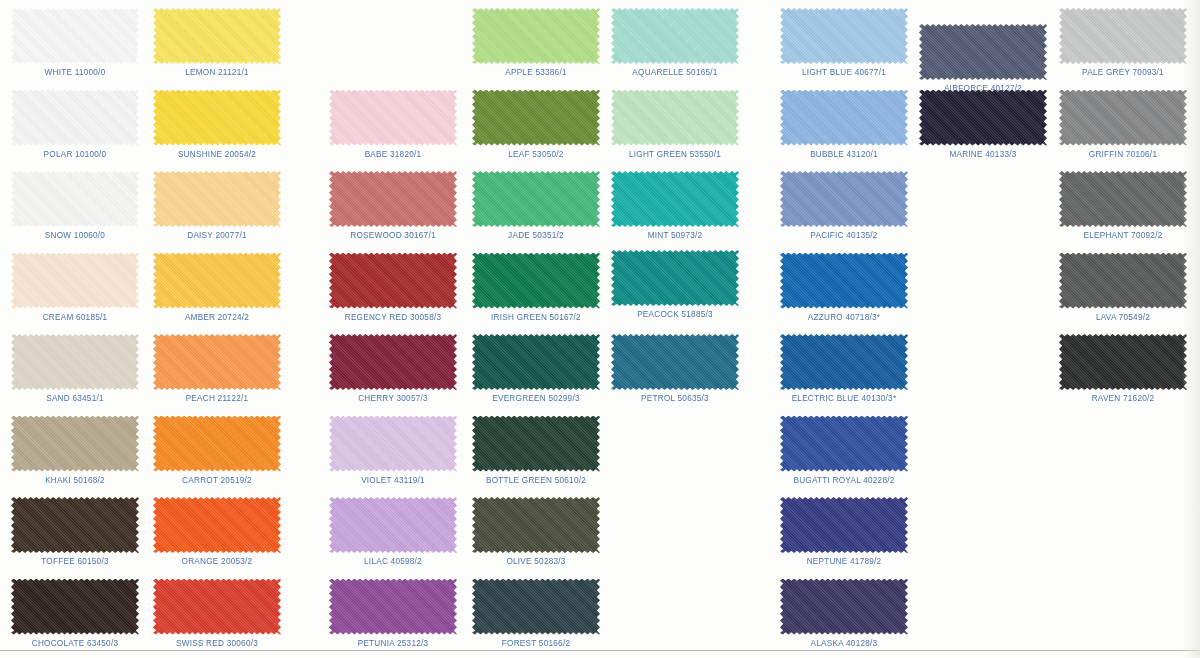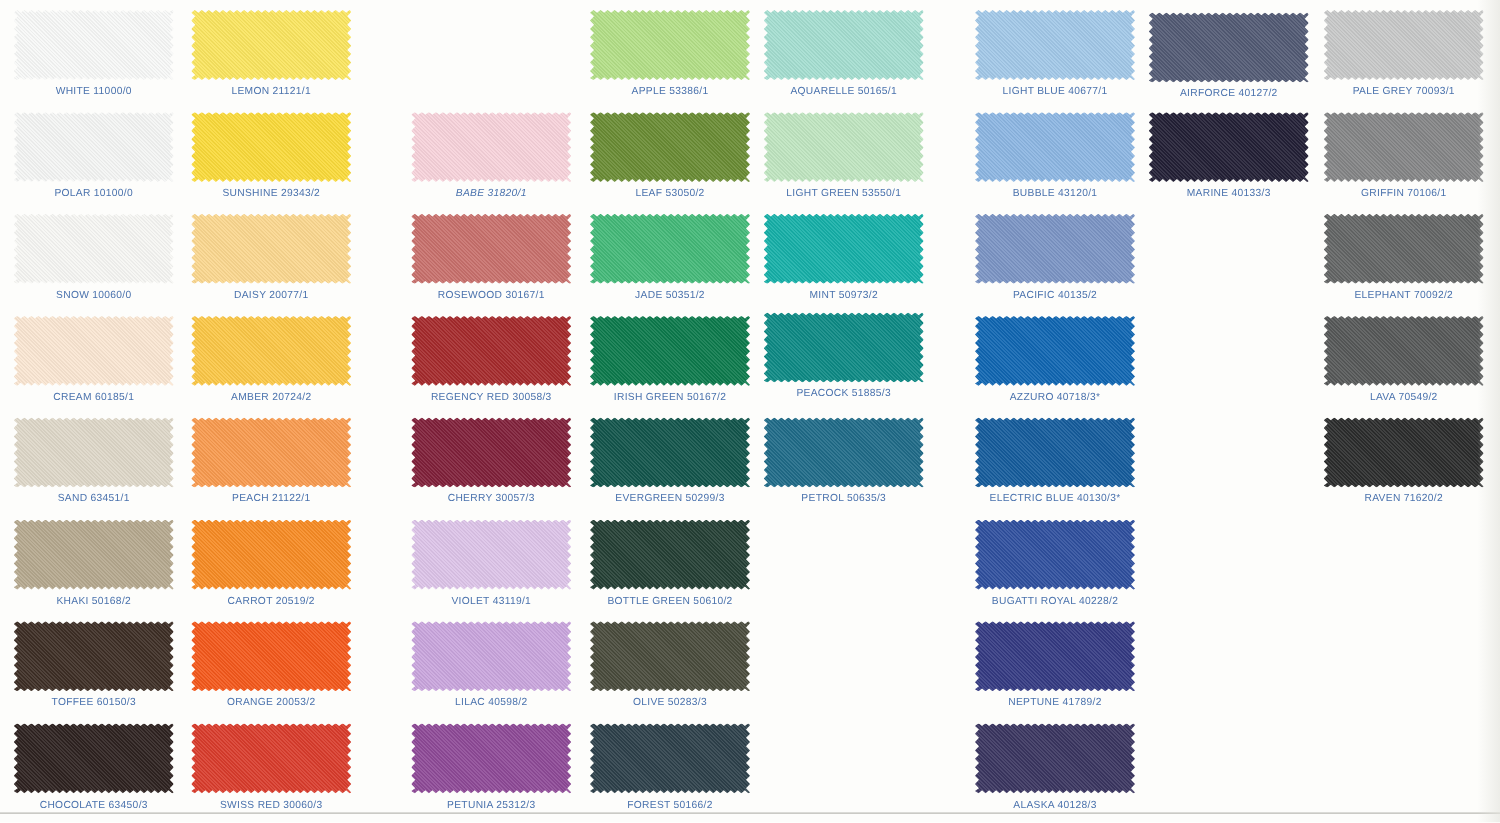--- a/index.html
+++ b/index.html
@@ -213,21 +213,21 @@
           </div>
         </div>
         <div class="label">LEMON 21121/1</div>
       </div>
       <div class="cell" style="top: 83.5px;">
         <div class="swatch-wrap">
           <div class="swatch" title="SUNSHINE 20054/2" style="background: rgb(250, 218, 58);">
             <div class="swatch-texture"></div>
           </div>
         </div>
-        <div class="label">SUNSHINE 29343/2</div>
+        <div class="label">SUNSHINE 20054/2</div>
       </div>
       <div class="cell" style="top: 165px;">
         <div class="swatch-wrap">
           <div class="swatch" title="DAISY 20077/1" style="background: rgb(251, 215, 143);">
             <div class="swatch-texture"></div>
           </div>
         </div>
         <div class="label">DAISY 20077/1</div>
       </div>
       <div class="cell" style="top: 246.5px;">
@@ -265,21 +265,21 @@
       <div class="cell" style="top: 572.5px;">
         <div class="swatch-wrap">
           <div class="swatch" title="SWISS RED 30060/3" style="background: rgb(217, 60, 44);">
             <div class="swatch-texture"></div>
           </div>
         </div>
         <div class="label">SWISS RED 30060/3</div>
       </div>
     </div>
     <div class="column" style="left: 318px;">
-      <div class="cell" style="top: 83.5px; font-style: italic;">
+      <div class="cell" style="top: 83.5px;">
         <div class="swatch-wrap">
           <div class="swatch" title="BABE 31820/1" style="background: rgb(247, 210, 218);">
             <div class="swatch-texture"></div>
           </div>
         </div>
         <div class="label">BABE 31820/1</div>
       </div>
       <div class="cell" style="top: 165px;">
         <div class="swatch-wrap">
           <div class="swatch" title="ROSEWOOD 30167/1" style="background: rgb(200, 112, 108);">
@@ -497,21 +497,21 @@
       <div class="cell" style="top: 572.5px;">
         <div class="swatch-wrap">
           <div class="swatch" title="ALASKA 40128/3" style="background: rgb(58, 53, 96);">
             <div class="swatch-texture"></div>
           </div>
         </div>
         <div class="label">ALASKA 40128/3</div>
       </div>
     </div>
     <div class="column" style="left: 908px;">
-      <div class="cell" style="top: 4px;">
+      <div class="cell" style="top: 18px;">
         <div class="swatch-wrap">
           <div class="swatch" title="AIRFORCE 40127/2" style="background: rgb(82, 90, 116);">
             <div class="swatch-texture"></div>
           </div>
         </div>
         <div class="label">AIRFORCE 40127/2</div>
       </div>
       <div class="cell" style="top: 83.5px;">
         <div class="swatch-wrap">
           <div class="swatch" title="MARINE 40133/3" style="background: rgb(34, 31, 53);">

